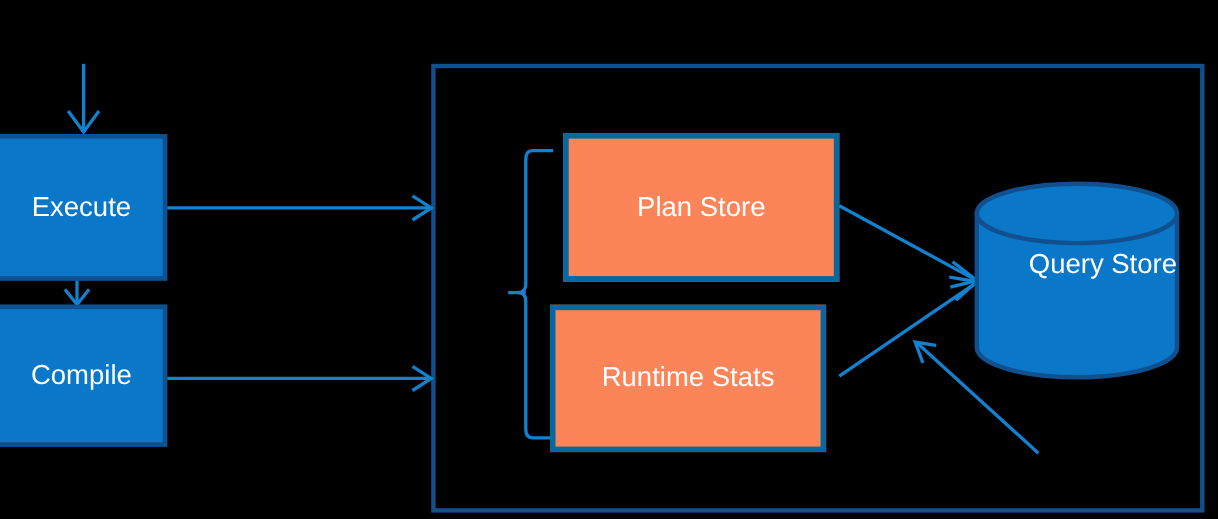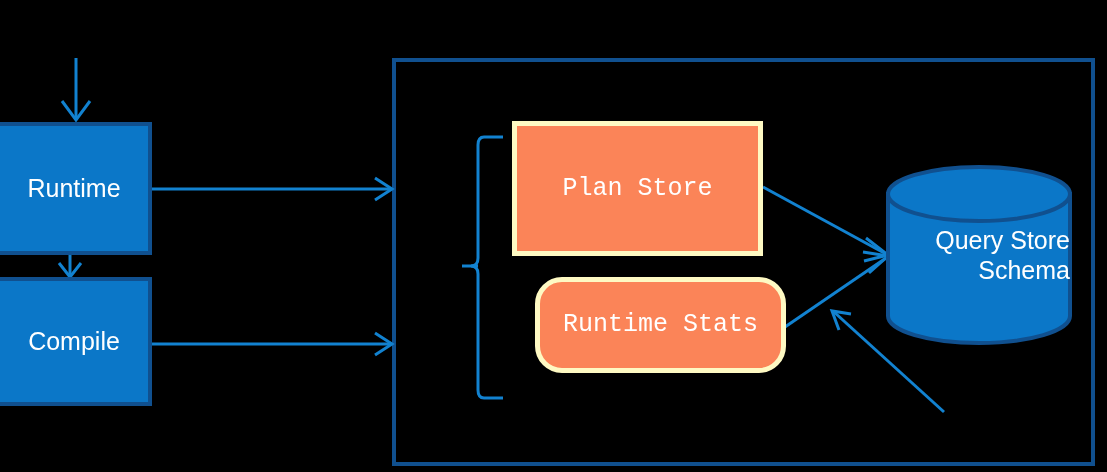--- a/index.html
+++ b/index.html
@@ -34,28 +34,27 @@
     line-height: 1.18;
     user-select: none;
   }
   .proc-box {
     background: #0B77C8;
     border: 4px solid #10508F;
     font-size: 25px;
   }
   .store-box {
     background: #FB8458;
-    border: 5px solid #fef9c3;
+    border: 5px solid #0369a1;
     font-size: 25px;
-    font-family: Liberation Mono, monospace;
   }
   #compile-box { left: -4px; top: 122px; width: 156px; height: 133px; }
   #execute-box { left: -4px; top: 277px; width: 156px; height: 129px; }
   #plan-store-box { left: 512px; top: 121px; width: 251px; height: 135px; }
-  #runtime-stats-box { left: 535px; top: 277px; width: 251px; height: 96px; border-radius: 27px; }
+  #runtime-stats-box { left: 500px; top: 277px; width: 251px; height: 134px; }
   #container-frame {
     position: absolute;
     left: 392px;
     top: 58px;
     width: 703px;
     height: 408px;
     border: 4px solid #10508F;
     box-sizing: border-box;
     background: transparent;
   }
@@ -122,33 +121,32 @@
       <polyline points="851,314 832,311 839,330" fill="none" stroke="#1282D0" stroke-width="3"></polyline>
     </g>
 
     <g>
       <path d="M 888 194 L 888 316 A 91 27 0 0 0 1070 316 L 1070 194 Z" fill="#0B77C8" stroke="#10508F" stroke-width="4"></path>
       <ellipse cx="979" cy="194" rx="91" ry="27" fill="#0B77C8" stroke="#10508F" stroke-width="4"></ellipse>
     </g>
   </svg>
 
   <div class="node proc-box" id="compile-box">
-    <span>Runtime</span>
+    <span>Execute</span>
   </div>
 
   <div class="node proc-box" id="execute-box">
     <span>Compile</span>
   </div>
 
   <div class="node store-box" id="plan-store-box">
     <span>Plan Store</span>
   </div>
 
   <div class="node store-box" id="runtime-stats-box">
     <span>Runtime Stats</span>
   </div>
 
   <div id="cylinder-label">
     <div>Query Store</div>
-    <div>Schema</div>
   </div>
 
 </div>
 
 </body></html>

